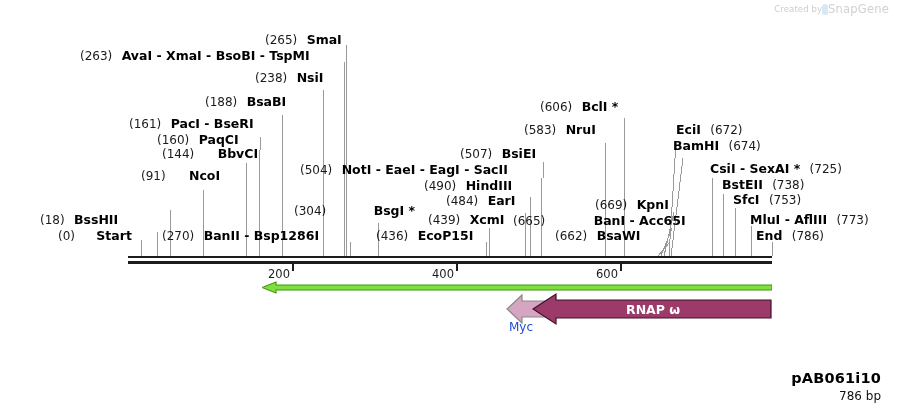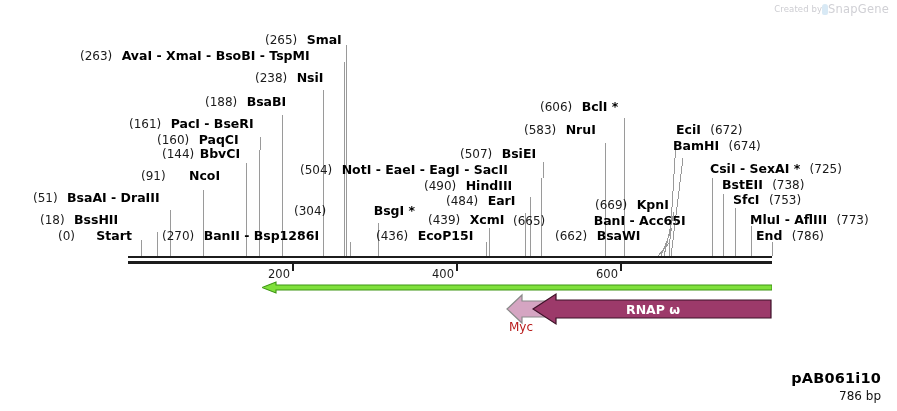--- a/index.html
+++ b/index.html
@@ -91,21 +91,21 @@
     transform: translateX(-100%);
     padding-right: 2px;
     white-space: nowrap;
   }
 
   
   #features { position: absolute; left: 0; top: 0; width: 897px; height: 411px; }
   .feat-label {
     position: absolute;
     font-size: 12px;
-    color: #b91c1c;
+    color: #1d4ed8;
     white-space: nowrap;
   }
   .arrow-txt {
     position: absolute;
     font-size: 12.5px;
     font-weight: bold;
     color: #ffffff;
     white-space: nowrap;
   }
 
@@ -202,32 +202,28 @@
     <span style="margin-left: 5px;">PacI - BseRI</span>
   </div>
 
   <div class="lbl" style="left:157px; top:134px;">
     <span class="pos">(160)</span>
     <span style="margin-left: 5px;">PaqCI</span>
   </div>
 
   <div class="lbl" style="left:162px; top:148px;">
     <span class="pos">(144)</span>
-    <span style="margin-left: 1px;">BbvCI</span>
+    <span style="margin-left: 19px;">BbvCI</span>
   </div>
 
   <div class="lbl" style="left:141px; top:170px;">
     <span class="pos">(91)</span>
     <span style="margin-left: 19px;">NcoI</span>
   </div>
 
-  <div class="lbl" style="left:33px; top:192px;">
-    <span class="pos">(51)</span>
-    <span style="margin-left: 5px;">BsaAI - DraIII</span>
-  </div>
 
   <div class="lbl" style="left:40px; top:214px;">
     <span class="pos">(18)</span>
     <span style="margin-left: 5px;">BssHII</span>
   </div>
 
   <div class="lbl" style="left:58px; top:230px;">
     <span class="pos">(0)</span>
     <span class="term" style="margin-left: 17px;">Start</span>
   </div>

